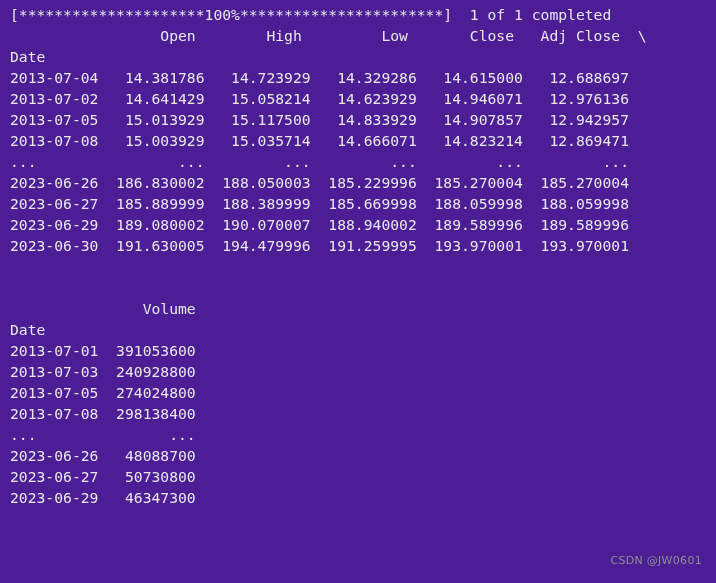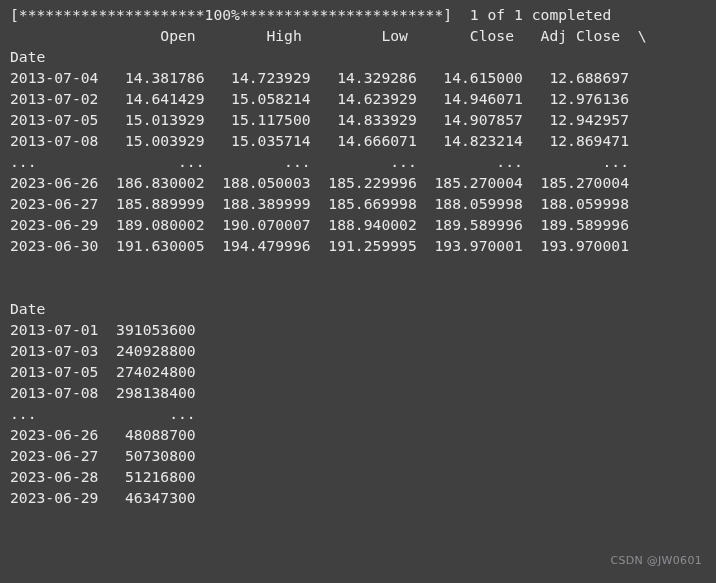--- a/index.html
+++ b/index.html
@@ -11,21 +11,21 @@
   body {
     width: 716px;
     height: 583px;
     overflow: hidden;
     font-family: "DejaVu Sans Mono", "Liberation Mono", monospace;
   }
   #terminal {
     position: relative;
     width: 716px;
     height: 583px;
-    background: #404040;
+    background: #4c1d95;
     box-sizing: border-box;
     padding: 4px 0 0 0;
   }
   .line {
     font-family: "DejaVu Sans Mono", "Liberation Mono", monospace;
     font-size: 14.7px;
     line-height: 21px;
     height: 21px;
     color: #e8e8e8;
     white-space: pre;
@@ -65,25 +65,25 @@
   <div class="line">2013-07-08   15.003929   15.035714   14.666071   14.823214   12.869471</div>
   <div class="line">...                ...         ...         ...         ...         ...</div>
   <div class="line">2023-06-26  186.830002  188.050003  185.229996  185.270004  185.270004</div>
   <div class="line">2023-06-27  185.889999  188.389999  185.669998  188.059998  188.059998</div>
   <div class="line">2023-06-29  189.080002  190.070007  188.940002  189.589996  189.589996</div>
   <div class="line">2023-06-30  191.630005  194.479996  191.259995  193.970001  193.970001</div>
 
   <div class="line blank"></div>
   <div class="line blank"> </div>
 
+  <div class="line">               Volume</div>
   <div class="line">Date</div>
   <div class="line">2013-07-01  391053600</div>
   <div class="line">2013-07-03  240928800</div>
   <div class="line">2013-07-05  274024800</div>
   <div class="line">2013-07-08  298138400</div>
   <div class="line">...               ...</div>
   <div class="line">2023-06-26   48088700</div>
   <div class="line">2023-06-27   50730800</div>
-  <div class="line">2023-06-28   51216800</div>
   <div class="line">2023-06-29   46347300</div>
 
   <div class="watermark">CSDN @JW0601</div>
 </div>
 
 </body></html>

